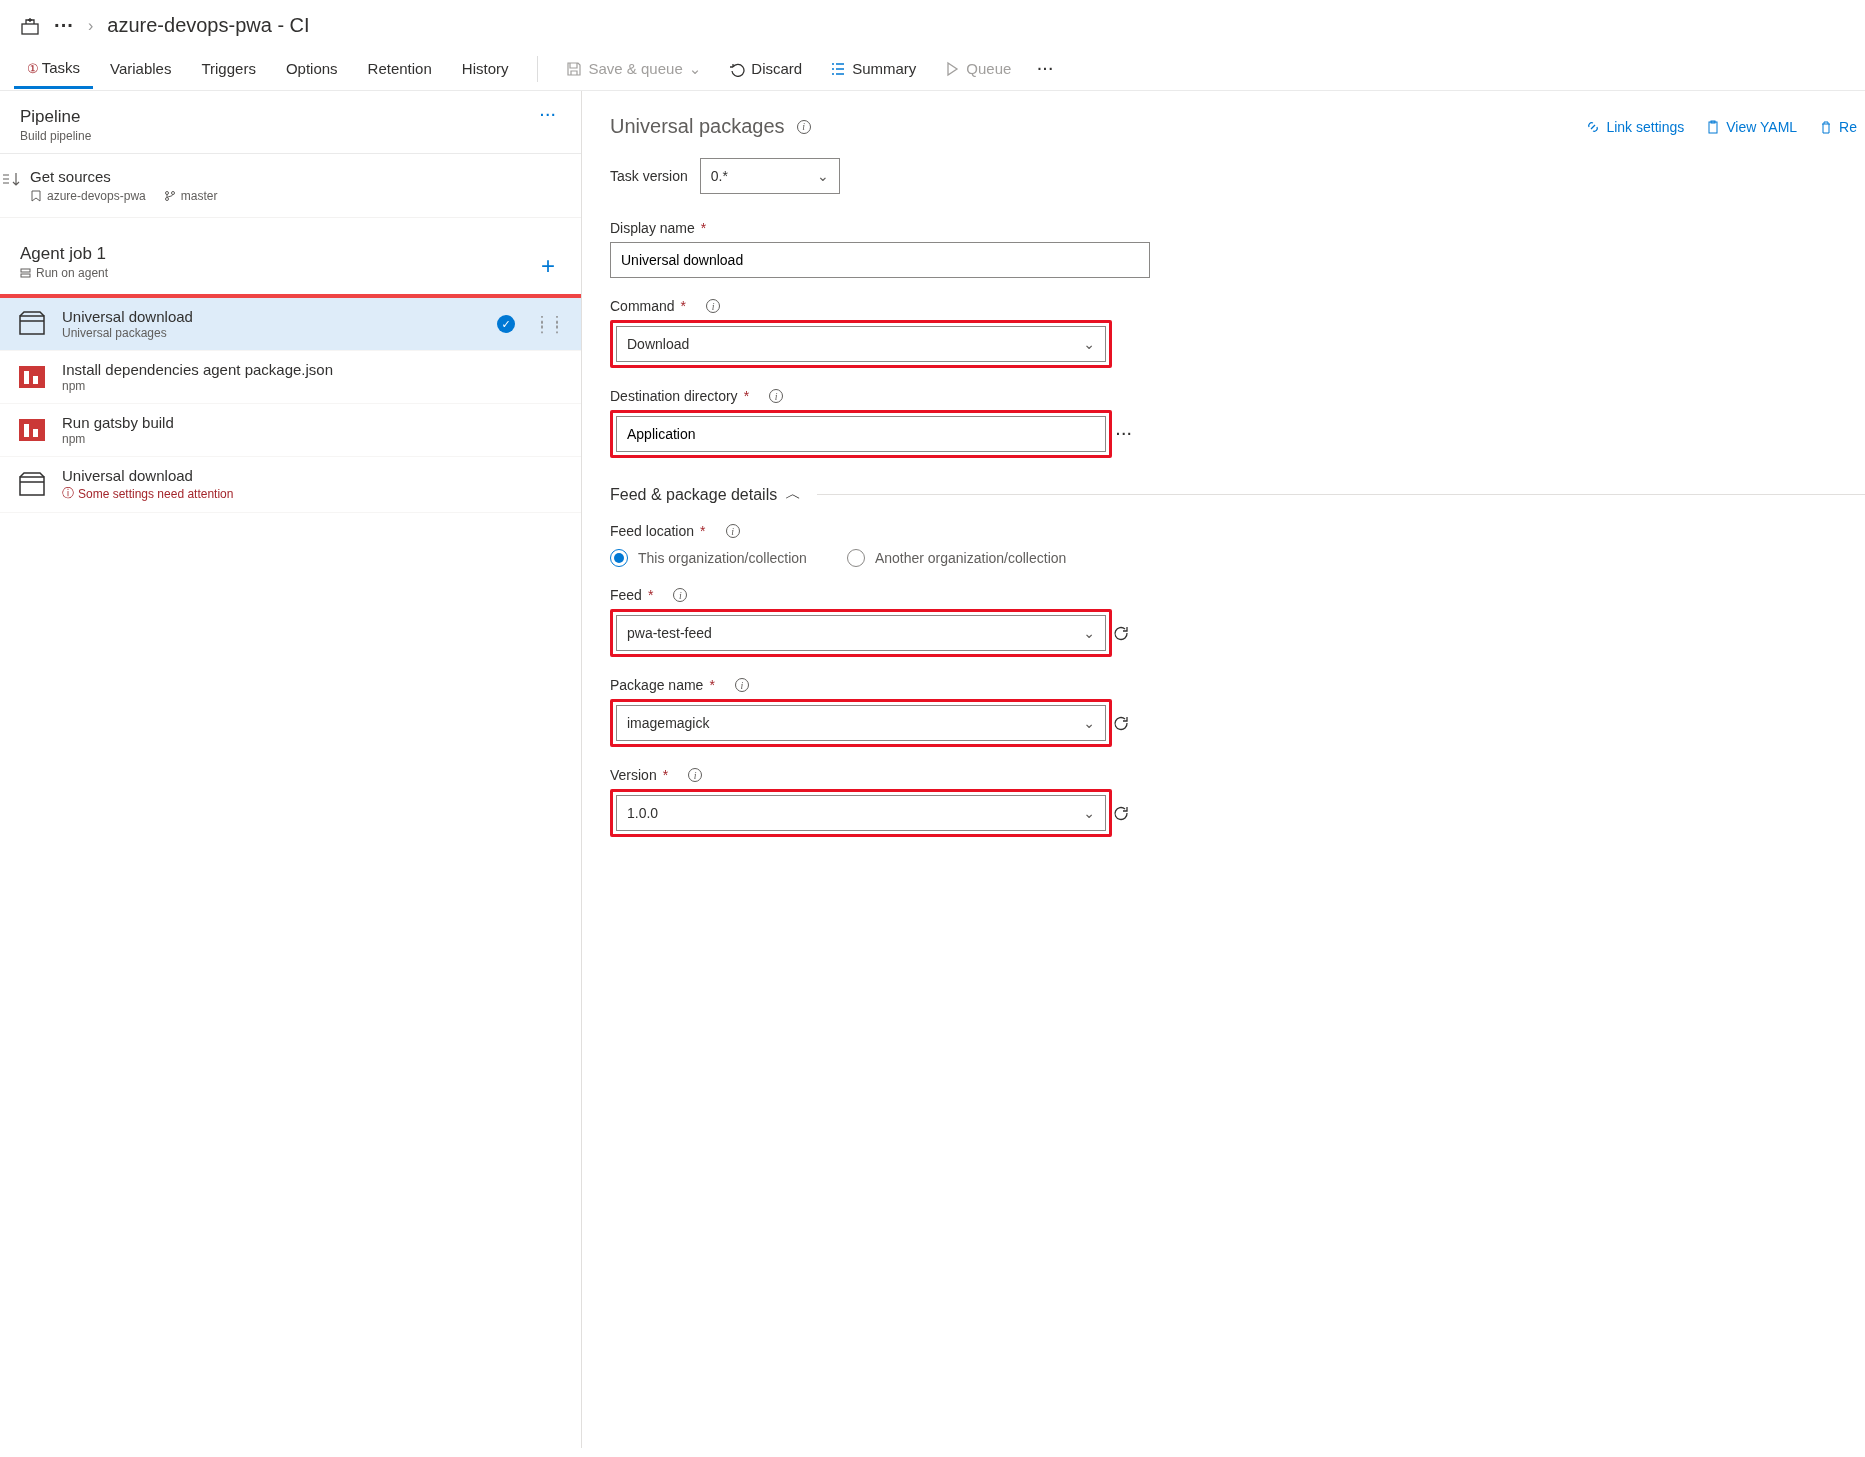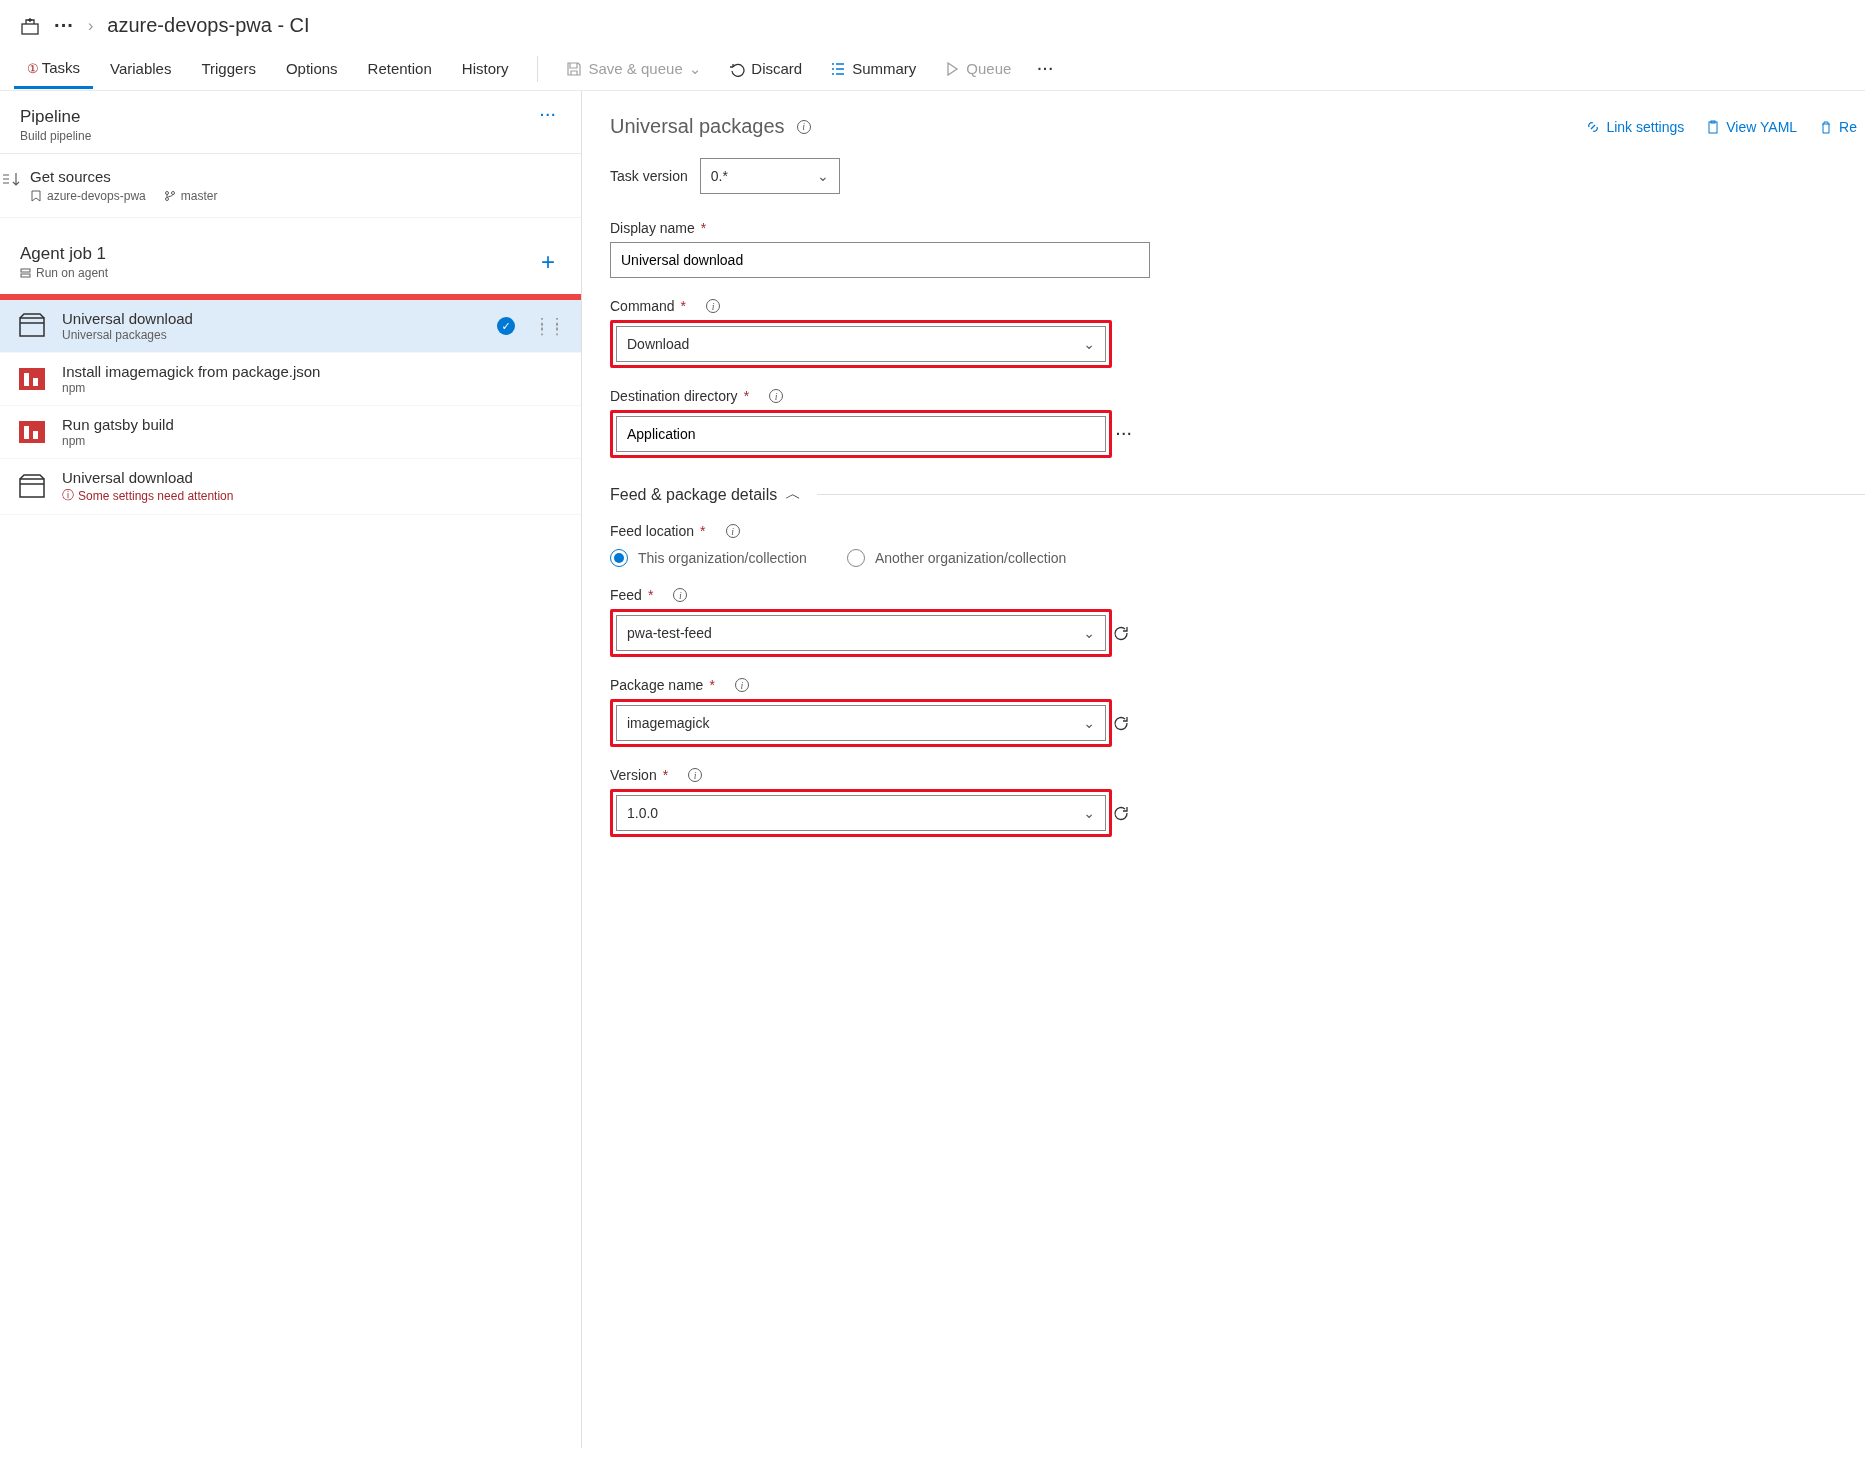--- a/index.html
+++ b/index.html
@@ -33,21 +33,21 @@
 .section-head .t { font-size: 17px; }
 .section-head .s { font-size: 12px; color: #605e5c; margin-top: 2px; }
 .section-head .more { font-weight: bold; color: #0078d4; letter-spacing: 1px; cursor: pointer; padding: 0 4px; }
 
 .getsources { padding: 14px 20px 14px 2px; border-bottom: 1px solid #f3f2f1; display: flex; align-items: flex-start; gap: 10px; }
 .getsources .ico { width: 18px; margin-top: 2px; color: #605e5c; }
 .getsources .body .t { font-size: 15px; }
 .getsources .body .meta { font-size: 12px; color: #605e5c; margin-top: 4px; display: flex; gap: 18px; align-items: center; }
 .getsources .body .meta span { display: flex; align-items: center; gap: 5px; }
 
-.agentjob { padding: 14px 20px; border-bottom: 6px solid #ef4444; display: flex; justify-content: space-between; align-items: center; margin-top: 12px; gap: 9px; }
+.agentjob { padding: 14px 20px; border-bottom: 4px solid #ef4444; display: flex; justify-content: space-between; align-items: flex-end; margin-top: 12px; gap: 9px; }
 .agentjob .t { font-size: 17px; }
 .agentjob .s { font-size: 12px; color: #605e5c; margin-top: 2px; display: flex; align-items: center; gap: 5px; }
 .agentjob .plus { font-size: 24px; color: #0078d4; font-weight: 300; cursor: pointer; padding: 0 6px; }
 
 .task { display: flex; align-items: center; gap: 14px; padding: 10px 16px; border-bottom: 1px solid #f6f5f4; cursor: pointer; }
 .task.selected { background: #deecf9; }
 .task .ticon { width: 32px; height: 32px; flex-shrink: 0; display: flex; align-items: center; justify-content: center; }
 .task .body { flex: 1; }
 .task .body .t { font-size: 15px; }
 .task .body .s { font-size: 12px; color: #605e5c; margin-top: 1px; }
@@ -212,21 +212,21 @@
     <div class="task">
       <div class="ticon">
         <svg viewBox="0 0 32 32">
             <rect x="3" y="5" width="26" height="22" fill="#cb3837"></rect>
             <rect x="8" y="10" width="5" height="13" fill="#fff"></rect>
             <rect x="17" y="10" width="5" height="13" fill="#fff"></rect>
             <rect x="17" y="10" width="5" height="5" fill="#cb3837"></rect>
           </svg>
       </div>
       <div class="body">
-        <div class="t">Install imagemagick from package.json</div>
+        <div class="t">Install dependencies agent package.json</div>
         <div class="s">npm</div>
       </div>
     </div>
 
     <div class="task">
       <div class="ticon">
         <svg viewBox="0 0 32 32">
             <rect x="3" y="5" width="26" height="22" fill="#cb3837"></rect>
             <rect x="8" y="10" width="5" height="13" fill="#fff"></rect>
             <rect x="17" y="10" width="5" height="13" fill="#fff"></rect>

